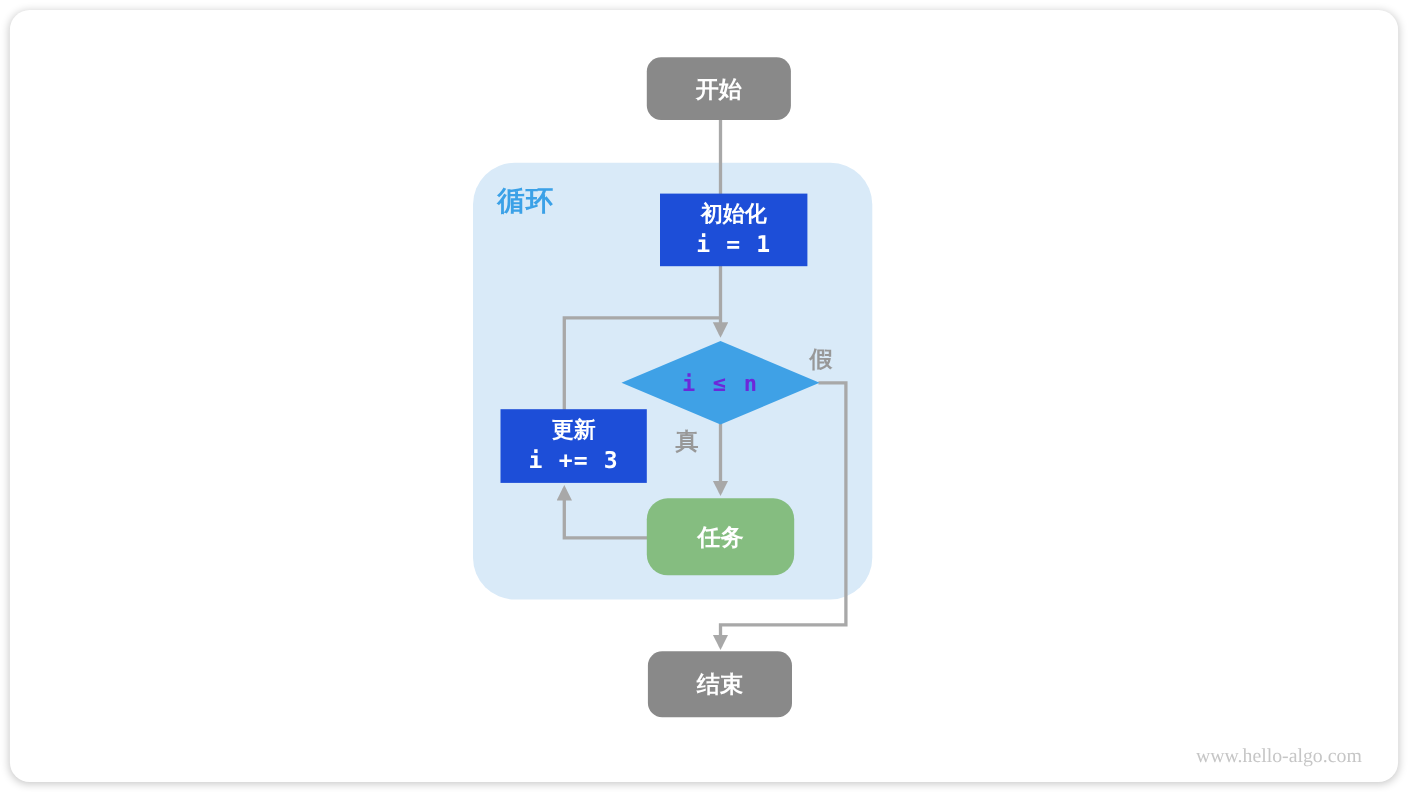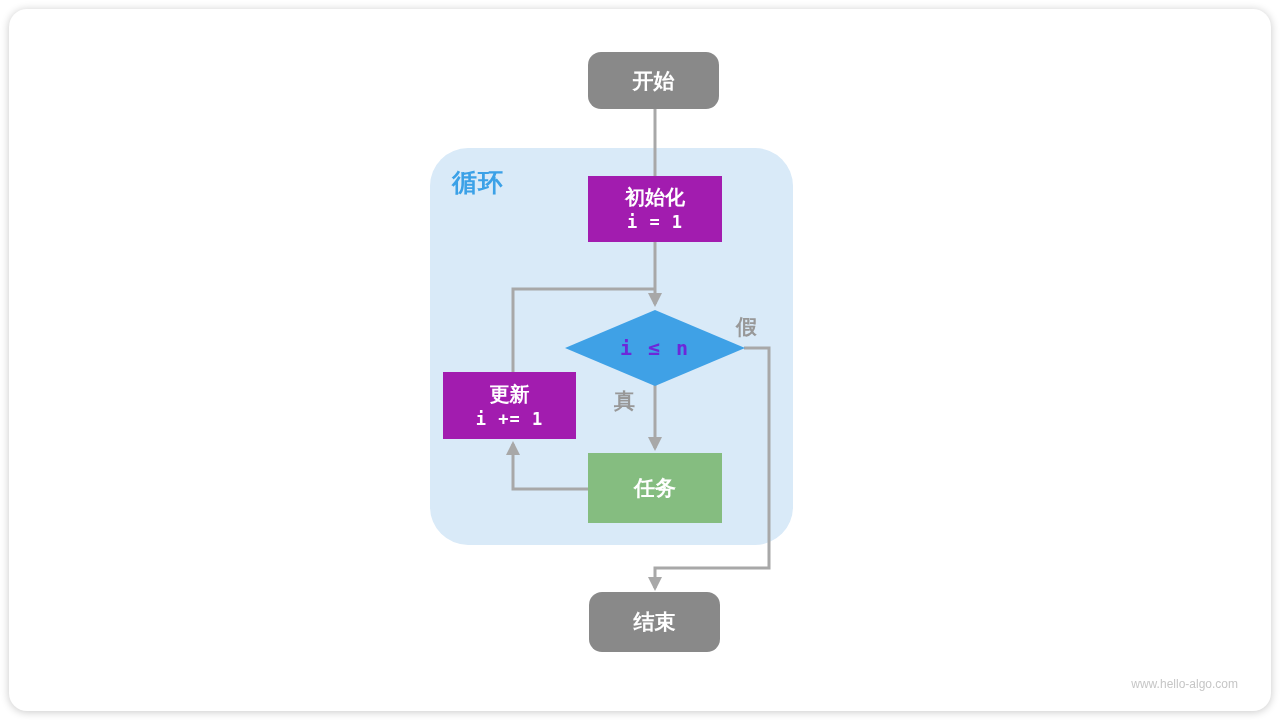--- a/index.html
+++ b/index.html
@@ -44,31 +44,32 @@
     font-weight: bold;
     box-sizing: border-box;
     text-align: center;
   }
   .node.terminal {
     background: #898989;
     border-radius: 13px;
     font-size: 21px;
   }
   .node.process {
-    background: #a21caf;
+    background: #1d4ed8;
     font-size: 20px;
     line-height: 1.1;
+    margin-left: 12px;
   }
   .node.task {
     background: #85bd80;
     font-size: 21px;
   }
   .node .code {
     font-family: "DejaVu Sans Mono", monospace;
-    font-size: 17px;
+    font-size: 21px;
     margin-top: 5px;
     letter-spacing: 1px;
   }
   .diamond-label {
     position: absolute;
     left: 565px; top: 310px;
     width: 180px; height: 76px;
     display: flex;
     align-items: center;
     justify-content: center;
@@ -89,22 +90,22 @@
     left: 452px; top: 166px;
     color: #3ba1e7;
     font-weight: bold;
     font-size: 25px;
     letter-spacing: 1px;
   }
   .watermark {
     position: absolute;
     right: 42px; top: 677px;
     color: #c6c6c6;
-    font-family: Liberation Sans, sans-serif;
-    font-size: 12px;
+    font-family: Liberation Serif, serif;
+    font-size: 18px;
   }
 </style>
 </head>
 <body>
 
 <div id="stage">
 
   <div class="card"></div>
 
   <div class="loop-container"></div>
@@ -141,24 +142,24 @@
   </div>
 
   <div class="diamond-label">i ≤ n</div>
 
   <div class="edge-label" style="left:736px; top:313px;">假</div>
 
   <div class="edge-label" style="left:614px; top:387px;">真</div>
 
   <div class="node process" style="left:443px; top:372px; width:133px; height:67px;align-items:center;">
     <span>更新</span>
-    <span class="code">i += 1</span>
+    <span class="code">i += 3</span>
   </div>
 
-  <div class="node task" style="left:588px; top:453px; width:134px; height:70px;">
+  <div class="node task" style="left:588px; top:453px; width:134px; height:70px;border-radius:19px;">
     <span>任务</span>
   </div>
 
   <div class="node terminal" style="left:589px; top:592px; width:131px; height:60px;align-items:center;">
     <span>结束</span>
   </div>
 
   <div class="watermark">www.hello-algo.com</div>
 
 </div>

